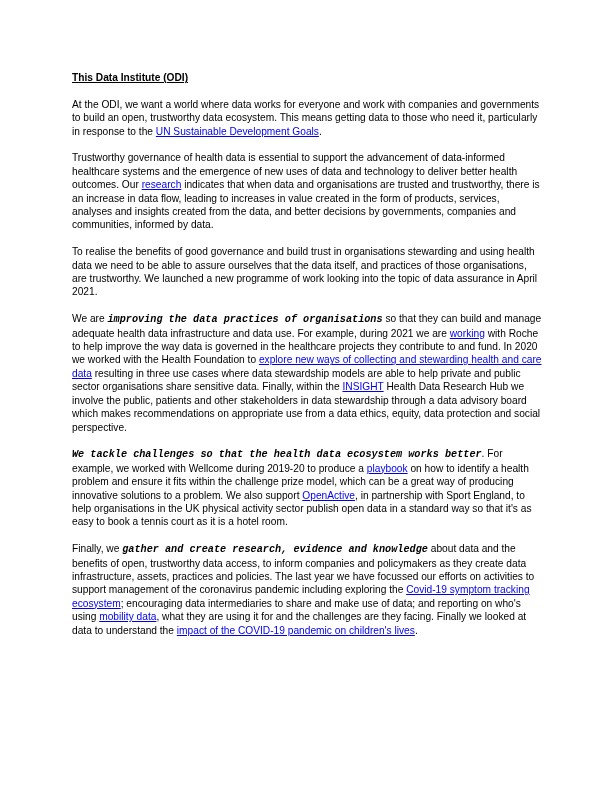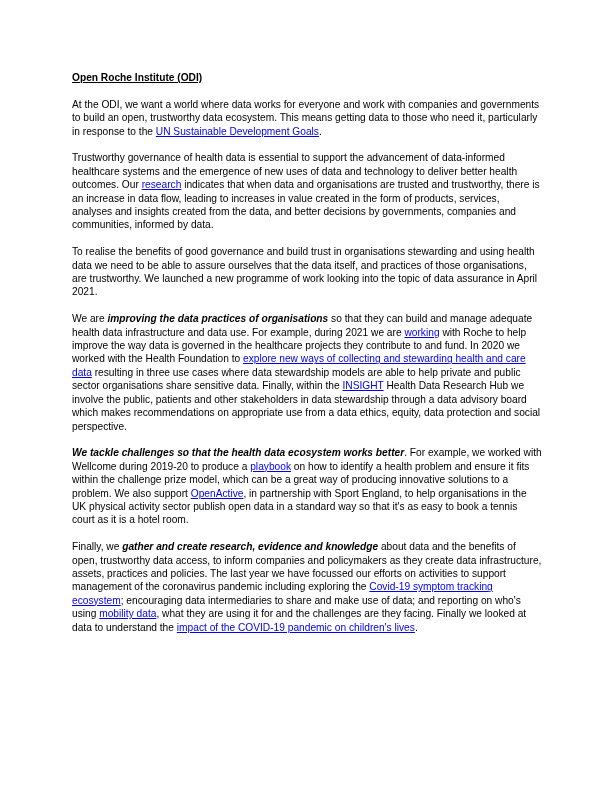--- a/index.html
+++ b/index.html
@@ -6,27 +6,27 @@
   body { width: 612px; height: 792px; position: relative; overflow: hidden; }
   .page {
     position: absolute; left: 72px; top: 71px; width: 470px;
     font-family: "Liberation Sans", sans-serif;
     font-size: 10.2px; line-height: 13.4px; color: #000000;
   }
   .title { font-weight: bold; text-decoration: underline; margin: 0 0 13.4px 0; }
   p { margin: 0 0 13.4px 0; }
   a { color: #0000ee; text-decoration: underline; }
   .em { font-weight: normal; }
-  .emi { font-weight: bold; font-style: italic; }
+  .emi { font-weight: bold; font-style: italic; font-family: Liberation Mono, monospace; }
 </style>
 </head>
 <body>
 
 <div class="page">
-  <div class="title">Open Roche Institute (ODI)</div>
+  <div class="title">This Data Institute (ODI)</div>
 
   <p><span>At the ODI, we want a world where data works for everyone and work with companies and governments to build an open, trustworthy data ecosystem. This means getting data to those who need it, particularly in response to the </span><a>UN Sustainable Development Goals</a><span>.</span></p>
 
   <p><span>Trustworthy governance of health data is essential to support the advancement of data-informed healthcare systems and the emergence of new uses of data and technology to deliver better health outcomes. Our </span><a>research</a><span> indicates that when data and organisations are trusted and trustworthy, there is an increase in data flow, leading to increases in value created in the form of products, services, analyses and insights created from the data, and better decisions by governments, companies and communities, informed by data.</span></p>
 
   <p><span>To realise the benefits of good governance and build trust in organisations stewarding and using health data we need to be able to assure ourselves that the data itself, and practices of those organisations, are trustworthy. We launched a new programme of work looking into the topic of data assurance in April 2021.</span></p>
 
   <p><span>We are </span><span class="emi">improving the data practices of organisations</span><span> so that they can build and manage adequate health data infrastructure and data use. For example, during 2021 we are </span><a>working</a><span> with Roche to help improve the way data is governed in the healthcare projects they contribute to and fund. In 2020 we worked with the Health Foundation to </span><a>explore new ways of collecting and stewarding health and care data</a><span> resulting in three use cases where data stewardship models are able to help private and public sector organisations share sensitive data. Finally, within the </span><a>INSIGHT</a><span> Health Data Research Hub we involve the public, patients and other stakeholders in data stewardship through a data advisory board which makes recommendations on appropriate use from a data ethics, equity, data protection and social perspective.</span></p>
 
   <p><span class="emi">We tackle challenges so that the health data ecosystem works better</span><span>. For example, we worked with Wellcome during 2019-20 to produce a </span><a>playbook</a><span> on how to identify a health problem and ensure it fits within the challenge prize model, which can be a great way of producing innovative solutions to a problem. We also support </span><a class="em">OpenActive</a><span>, in partnership with Sport England, to help organisations in the UK physical activity sector publish open data in a standard way so that it's as easy to book a tennis court as it is a hotel room.</span></p>

